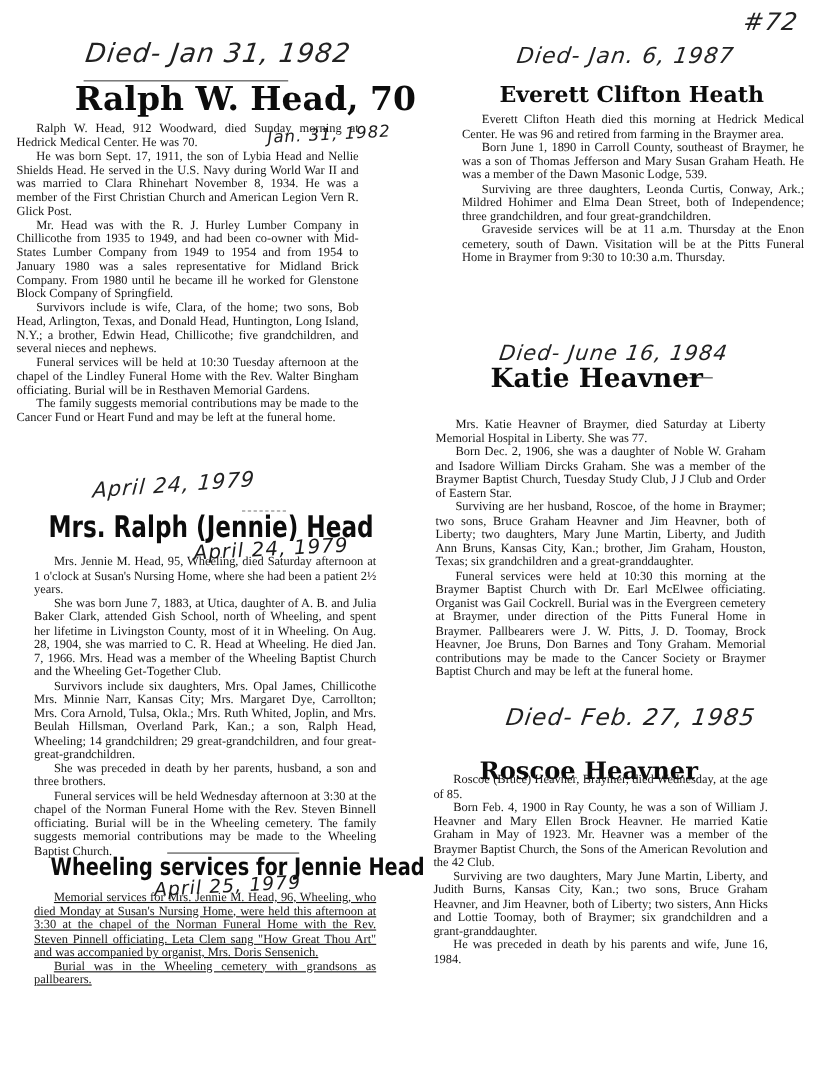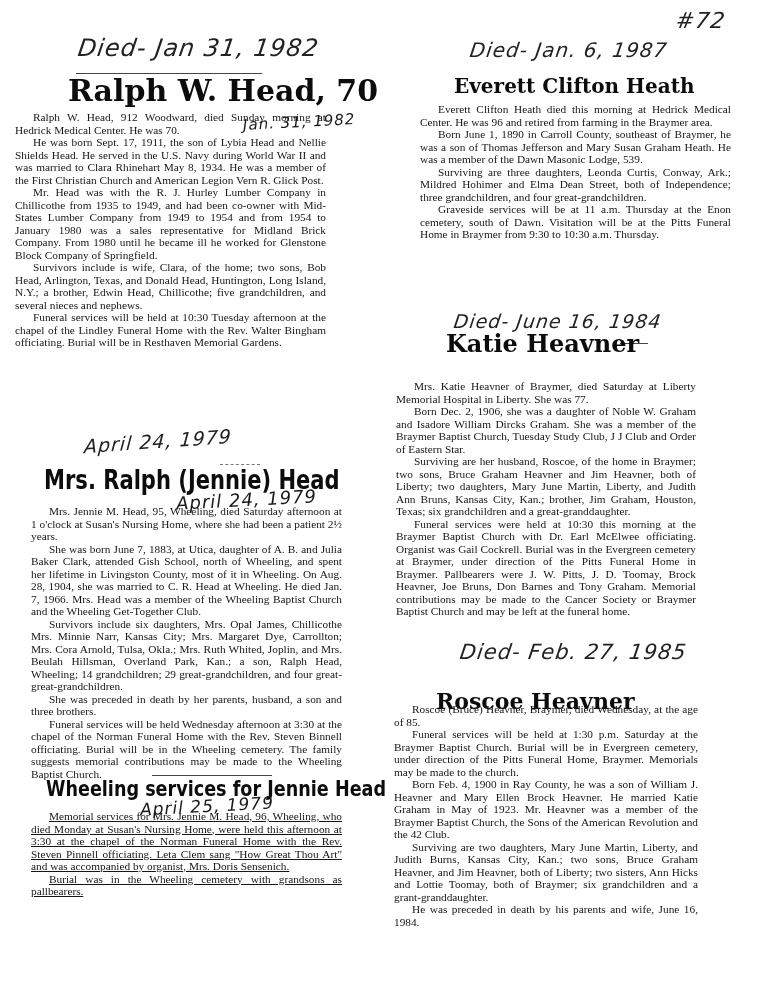--- a/index.html
+++ b/index.html
@@ -61,24 +61,25 @@
 
 <div class="hand" style="left:676px; top:8px; font-size:22px;">#72</div>
 
 <section>
   <div class="hand" style="left:78px; top:34px; font-size:24px;">Died- Jan 31, 1982</div>
   <div class="rule" style="left:76px; top:73px; width:186px;"></div>
   <div class="head" style="left:68px; top:76px; font-size:30px;">Ralph W. Head, 70</div>
   <div class="hand-inline" style="left:243px; top:113px; font-size:15px;">Jan. 31, 1982</div>
   <div class="body" style="left:15px; top:111px; width:311px;">
     <p>Ralph W. Head, 912 Woodward, died Sunday morning at Hedrick Medical Center. He was 70.</p>
-    <p>He was born Sept. 17, 1911, the son of Lybia Head and Nellie Shields Head. He served in the U.S. Navy during World War II and was married to Clara Rhinehart May 8, 1934. He was a member of the First Christian Church and American Legion Vern R. Glick Post.</p>
+    <p>He was born Sept. 17, 1911, the son of Lybia Head and Nellie Shields Head. He served in the U.S. Navy during World War II and was married to Clara Rhinehart November 8, 1934. He was a member of the First Christian Church and American Legion Vern R. Glick Post.</p>
     <p>Mr. Head was with the R. J. Hurley Lumber Company in Chillicothe from 1935 to 1949, and had been co-owner with Mid-States Lumber Company from 1949 to 1954 and from 1954 to January 1980 was a sales representative for Midland Brick Company. From 1980 until he became ill he worked for Glenstone Block Company of Springfield.</p>
     <p>Survivors include is wife, Clara, of the home; two sons, Bob Head, Arlington, Texas, and Donald Head, Huntington, Long Island, N.Y.; a brother, Edwin Head, Chillicothe; five grandchildren, and several nieces and nephews.</p>
     <p>Funeral services will be held at 10:30 Tuesday afternoon at the chapel of the Lindley Funeral Home with the Rev. Walter Bingham officiating. Burial will be in Resthaven Memorial Gardens.</p>
+    <p>The family suggests memorial contributions may be made to the Cancer Fund or Heart Fund and may be left at the funeral home.</p>
   </div>
 </section>
 
 <section>
   <div class="hand" style="left:84px; top:430px; font-size:19px; transform: rotate(-4deg) skewX(-8deg);">April 24, 1979</div>
   <div class="rule dashed" style="left:220px; top:464px; width:40px;"></div>
   <div class="head condensed" style="left:44px; top:466px; font-size:27px; transform: scaleX(0.78);">Mrs. Ralph (Jennie) Head</div>
   <div class="hand-inline" style="left:176px; top:489px; font-size:18px;">April 24, 1979</div>
   <div class="body" style="left:31px; top:505px; width:311px;">
     <p>Mrs. Jennie M. Head, 95, Wheeling, died Saturday afternoon at 1 o'clock at Susan's Nursing Home, where she had been a patient 2½ years.</p>
@@ -120,18 +121,17 @@
     <p>Surviving are her husband, Roscoe, of the home in Braymer; two sons, Bruce Graham Heavner and Jim Heavner, both of Liberty; two daughters, Mary June Martin, Liberty, and Judith Ann Bruns, Kansas City, Kan.; brother, Jim Graham, Houston, Texas; six grandchildren and a great-granddaughter.</p>
     <p>Funeral services were held at 10:30 this morning at the Braymer Baptist Church with Dr. Earl McElwee officiating. Organist was Gail Cockrell. Burial was in the Evergreen cemetery at Braymer, under direction of the Pitts Funeral Home in Braymer. Pallbearers were J. W. Pitts, J. D. Toomay, Brock Heavner, Joe Bruns, Don Barnes and Tony Graham. Memorial contributions may be made to the Cancer Society or Braymer Baptist Church and may be left at the funeral home.</p>
   </div>
 </section>
 
 <section>
   <div class="hand" style="left:460px; top:640px; font-size:21px;">Died- Feb. 27, 1985</div>
   <div class="head" style="left:436px; top:674px; font-size:22px;margin-top:16px;">Roscoe Heavner</div>
   <div class="body" style="left:394px; top:703px; width:304px;">
     <p>Roscoe (Bruce) Heavner, Braymer, died Wednesday, at the age of 85.</p>
-    <p>Funeral services will be held at 1:30 p.m. Saturday at the Braymer Baptist Church. Burial will be in Evergreen cemetery, under direction of the Pitts Funeral Home, Braymer. Memorials may be made to the church.</p>
     <p>Born Feb. 4, 1900 in Ray County, he was a son of William J. Heavner and Mary Ellen Brock Heavner. He married Katie Graham in May of 1923. Mr. Heavner was a member of the Braymer Baptist Church, the Sons of the American Revolution and the 42 Club.</p>
     <p>Surviving are two daughters, Mary June Martin, Liberty, and Judith Burns, Kansas City, Kan.; two sons, Bruce Graham Heavner, and Jim Heavner, both of Liberty; two sisters, Ann Hicks and Lottie Toomay, both of Braymer; six grandchildren and a grant-granddaughter.</p>
     <p>He was preceded in death by his parents and wife, June 16, 1984.</p>
   </div>
 </section>
 
 </body></html>

